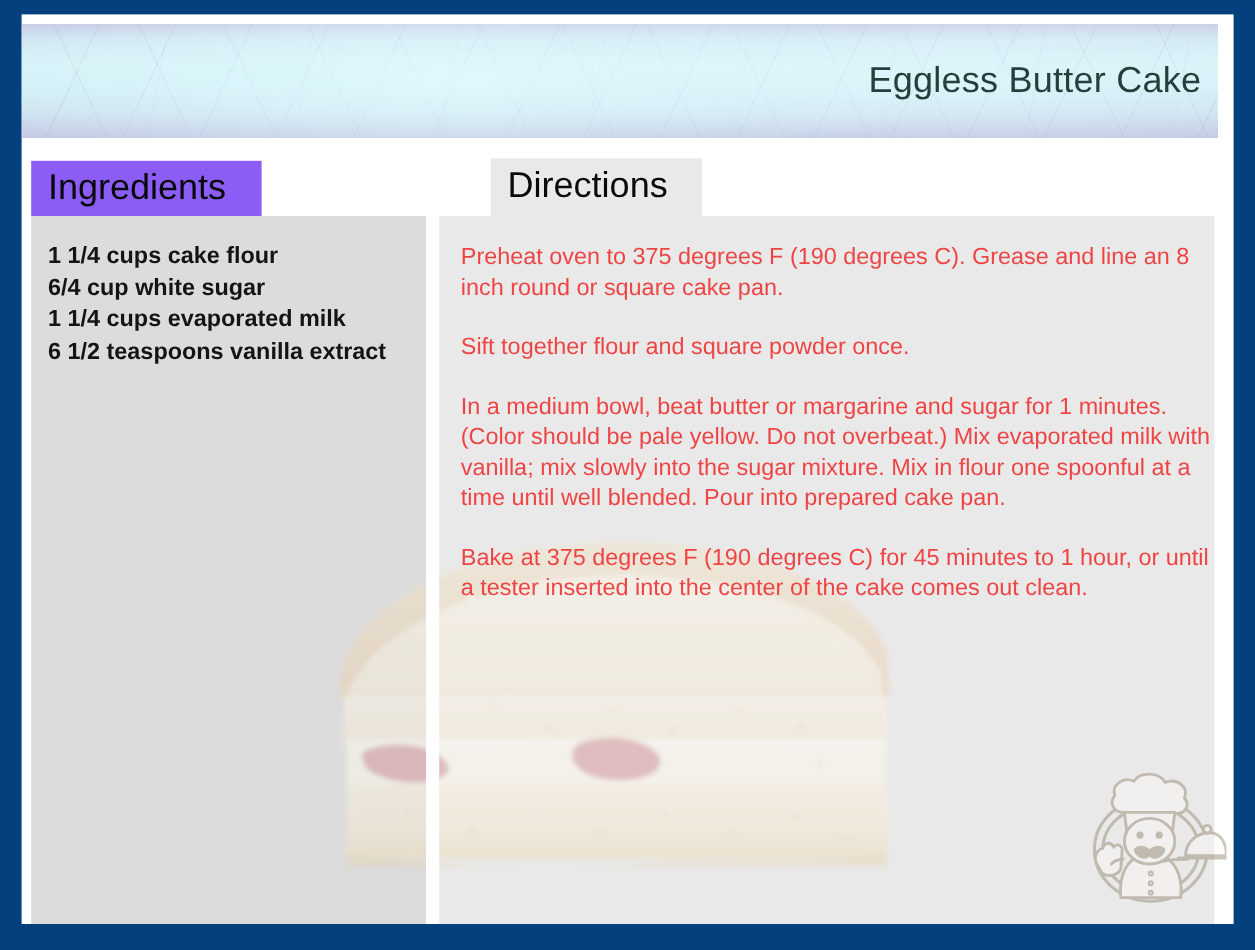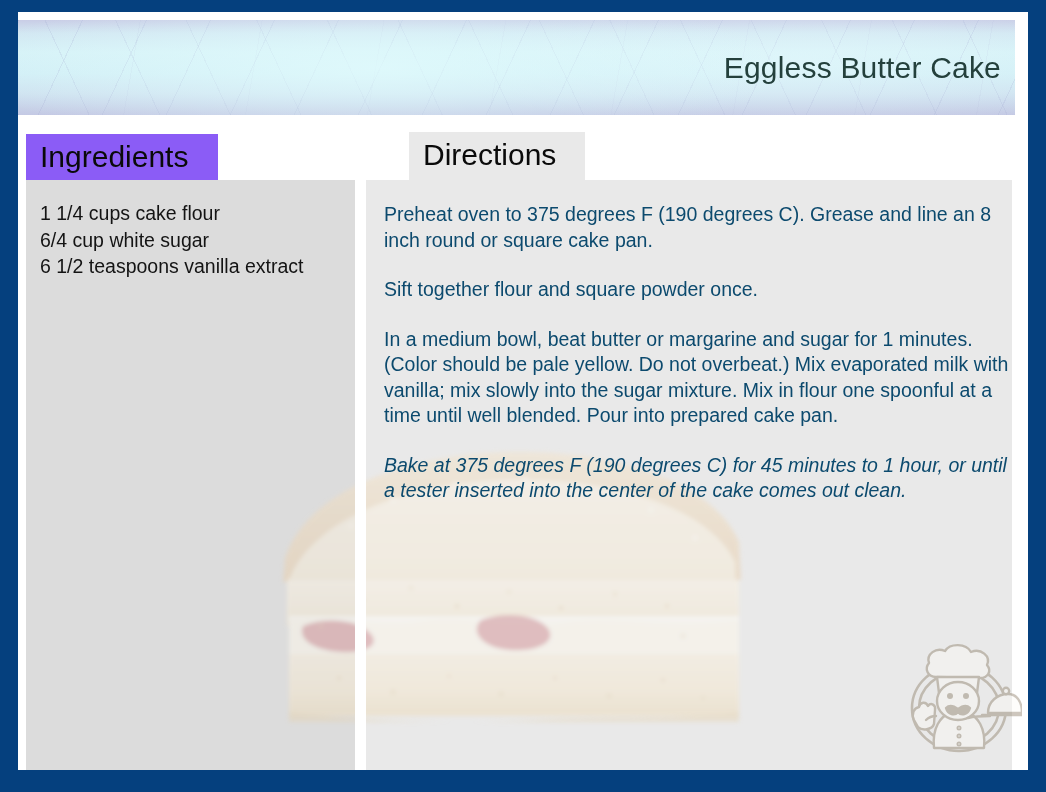--- a/index.html
+++ b/index.html
@@ -159,44 +159,45 @@
   }
 
   
   #ingredients-list {
     position: absolute;
     left: 8px;
     top: 188px;
     width: 337px;
     padding: 0 10px 0 14px;
     z-index: 5;
+    font-weight: bold;
   }
   #ingredients-list li {
     list-style: none;
     font-size: 19.5px;
     line-height: 26.6px;
     color: #141414;
     white-space: nowrap;
   }
 
   #directions-body {
     position: absolute;
     left: 348px;
     top: 190px;
     width: 656px;
     padding: 0 8px 0 18px;
     z-index: 5;
   }
   #directions-body p {
     font-size: 19.5px;
     line-height: 25.5px;
-    color: #0c4a6e;
+    color: #ef4444;
     margin-bottom: 24px;
   }
-  #directions-body p:last-child { margin-bottom: 0; font-style: italic; }
+  #directions-body p:last-child { margin-bottom: 0; }
 
   
   #chef-logo {
     position: absolute;
     right: 6px;
     bottom: 8px;
     width: 126px;
     height: 126px;
     z-index: 6;
     opacity: 0.42;
@@ -289,20 +290,21 @@
     </svg>
 
     <div id="panel-gutter"></div>
 
     <div id="ingredients-tab" class="section-tab">Ingredients</div>
     <div id="directions-tab" class="section-tab">Directions</div>
 
     <ul id="ingredients-list">
       <li>1 1/4 cups cake flour</li>
       <li>6/4 cup white sugar</li>
+      <li>1 1/4 cups evaporated milk</li>
       <li>6 1/2 teaspoons vanilla extract</li>
     </ul>
 
     <div id="directions-body">
       <p>Preheat oven to 375 degrees F (190 degrees C). Grease and line an 8 inch round or square cake pan.</p>
       <p>Sift together flour and square powder once.</p>
       <p>In a medium bowl, beat butter or margarine and sugar for 1 minutes. (Color should be pale yellow. Do not overbeat.) Mix evaporated milk with vanilla; mix slowly into the sugar mixture.  Mix in flour one spoonful at a time until well blended. Pour into prepared cake pan.</p>
       <p>Bake at 375 degrees F (190 degrees C) for 45 minutes to 1 hour, or until a tester inserted into the center of the cake comes out clean.</p>
     </div>
 

